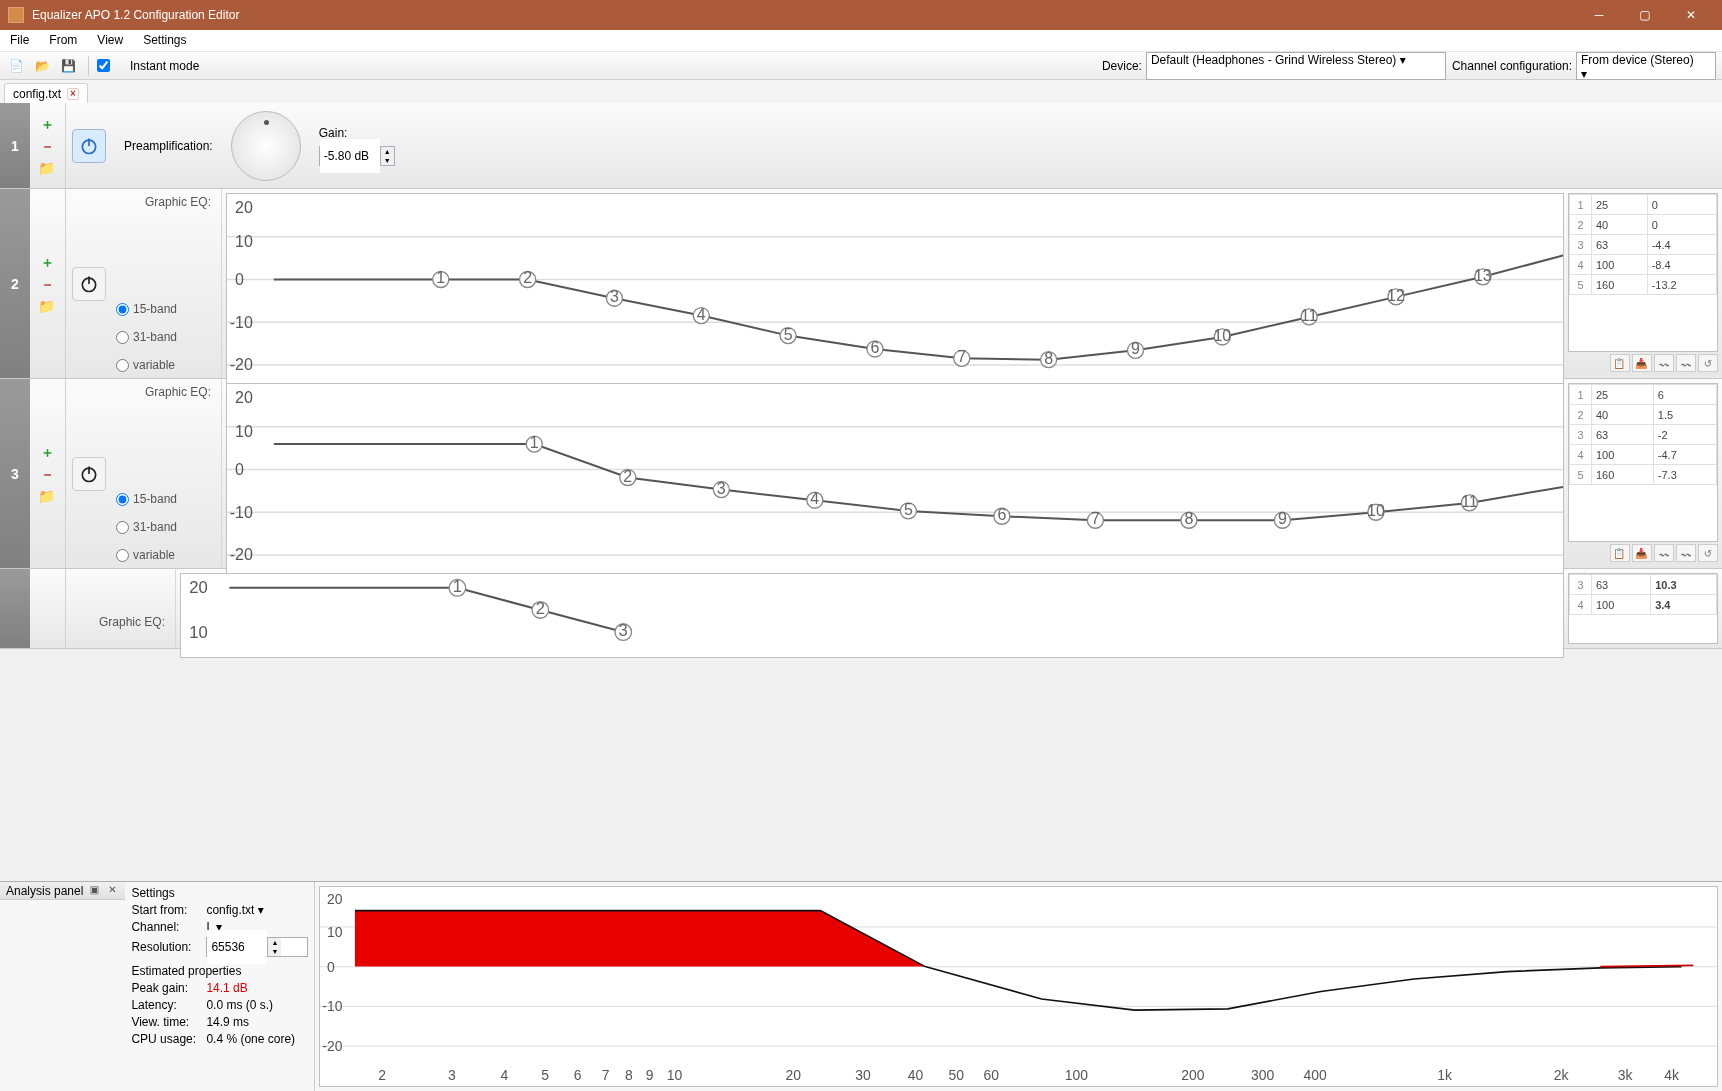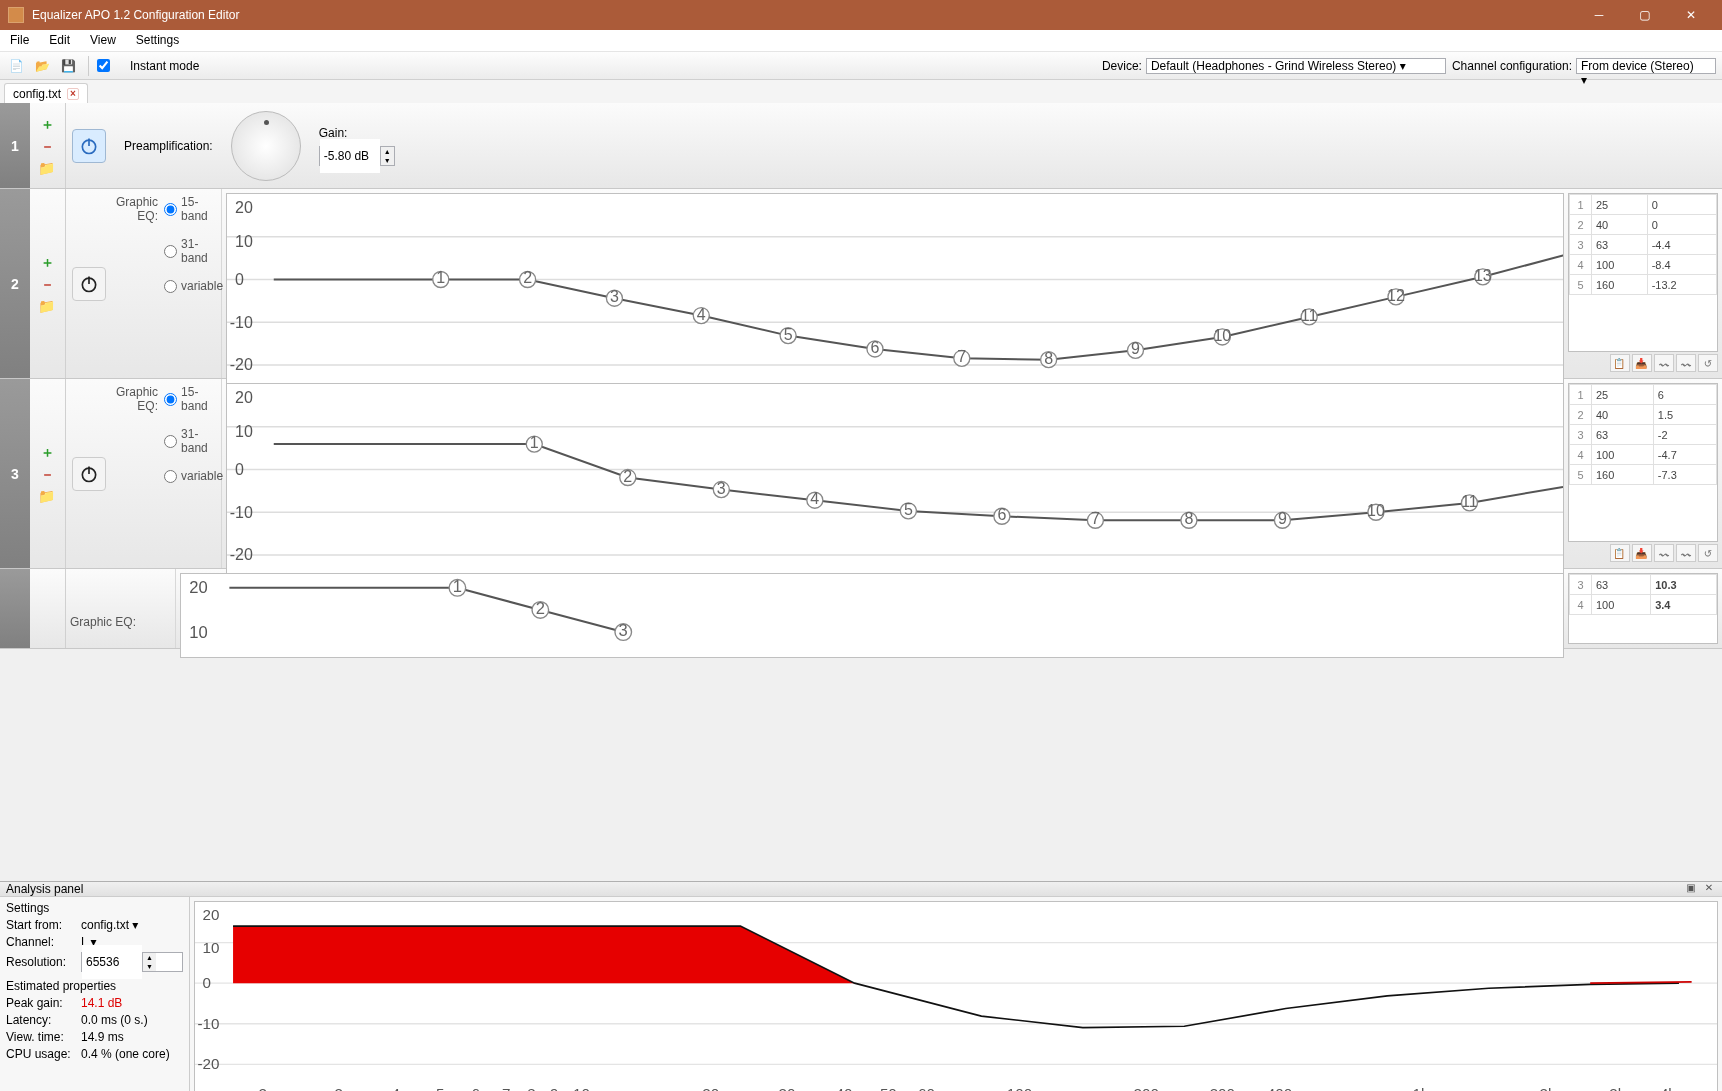--- a/index.html
+++ b/index.html
@@ -14,21 +14,21 @@
 
 .menubar { height:22px; background:#fff; display:flex; align-items:stretch; border-bottom:1px solid #e5e5e5; }
 .menubar .item { padding:3px 10px; cursor:default; }
 
 
 .toolbar { height:28px; background:linear-gradient(#fdfdfd,#ececec); border-bottom:1px solid #d0d0d0; display:flex; align-items:center; padding:0 6px; gap:4px; }
 .toolbar .tbtn { width:22px; height:22px; display:flex; align-items:center; justify-content:center; }
 .toolbar .sep { width:1px; height:20px; background:#ccc; margin:0 4px; }
 .toolbar label { display:flex; align-items:center; gap:20px; }
 .toolbar .spacer { flex:1; }
-.toolbar select, .toolbar .combo { height:16px; border:1px solid #abadb3; background:#fff; padding:0 18px 0 4px; font-size:12px; }
+.toolbar select, .toolbar .combo { height:28px; border:1px solid #abadb3; background:#fff; padding:0 18px 0 4px; font-size:12px; }
 
 
 .tabstrip { height:24px; background:#f4f4f4; display:flex; align-items:flex-end; padding-left:4px; border-bottom:1px solid #d0d0d0; }
 .tab { background:#fff; border:1px solid #d0d0d0; border-bottom:none; padding:3px 8px; display:flex; align-items:center; gap:6px; border-radius:3px 3px 0 0; position:relative; top:1px; }
 .tab .close { color:#c0392b; font-weight:bold; width:12px; height:12px; display:inline-flex; justify-content:center; align-items:center; border:1px solid #c0392b44; border-radius:2px; font-size:10px; line-height:1; }
 
 
 .editor { position:absolute; left:0; right:0; top:103px; bottom:210px; overflow:auto; background:#f0f0f0; }
 .filter-row { display:flex; background:linear-gradient(#fbfbfb,#e7e7e7); border-bottom:1px solid #c8c8c8; min-height:80px; }
 .row-head { width:30px; background:linear-gradient(#9a9a9a,#808080); color:#fff; display:flex; align-items:center; justify-content:center; font-weight:bold; font-size:14px; }
@@ -43,40 +43,40 @@
 .preamp-body { display:flex; align-items:center; gap:18px; padding:8px 12px; }
 .knob { width:70px; height:70px; border-radius:50%; background:radial-gradient(#fff,#ddd); border:1px solid #bbb; position:relative; }
 .knob::after { content:""; width:5px; height:5px; background:#555; border-radius:50%; position:absolute; left:32px; top:8px; }
 .gain-col { display:flex; flex-direction:column; gap:6px; }
 .spinbox { display:inline-flex; border:1px solid #abadb3; background:#fff; height:20px; align-items:center; }
 .spinbox input { border:none; width:60px; height:34px; padding:0 4px; outline:none; }
 .spinbox .arrows { width:14px; height:18px; display:flex; flex-direction:column; border-left:1px solid #abadb3; }
 .spinbox .arrows span { flex:1; font-size:7px; text-align:center; line-height:9px; background:#f0f0f0; }
 
 .geq-body { display:flex; flex:1; min-width:0; }
-.geq-left { width:110px; padding:6px 4px; display:flex; flex-direction:row; justify-content:space-between; border-right:1px solid #d8d8d8; }
+.geq-left { width:110px; padding:6px 4px; display:flex; flex-direction:column; justify-content:space-between; border-right:1px solid #d8d8d8; }
 .geq-left .lbl { color:#555; text-align:right; padding-right:6px; }
 .geq-left label { display:flex; align-items:center; gap:4px; color:#555; }
 .geq-left input[type=radio] { margin:0; }
 
 .geq-plot-wrap { flex:1; min-width:0; position:relative; display:flex; flex-direction:column; }
 .geq-plot { flex:1; border:1px solid #c0c0c0; background:#fff; margin:4px; position:relative; }
 .geq-plot svg { width:100%; height:100%; display:block; }
 .geq-scroll { height:16px; margin:0 4px 4px; border:1px solid #c0c0c0; background:#f0f0f0; display:flex; align-items:center; justify-content:space-between; padding:0 2px; font-size:9px; color:#555; }
 
 .geq-table-wrap { width:150px; margin:4px 4px 4px 0; display:flex; flex-direction:column; }
 .geq-table { flex:1; border:1px solid #c0c0c0; background:#fff; overflow:hidden; }
 .geq-table table { width:100%; border-collapse:collapse; }
 .geq-table td { border:1px solid #e0e0e0; padding:1px 4px; font-size:11px; color:#444; height:20px; }
 .geq-table td:first-child { width:22px; text-align:center; color:#888; }
 .geq-toolrow { height:20px; display:flex; gap:2px; margin-top:2px; justify-content:flex-end; }
 .geq-toolrow .mini { width:20px; height:18px; border:1px solid #ccc; background:#f6f6f6; font-size:10px; display:flex; align-items:center; justify-content:center; color:#777; }
 
 
-.analysis { position:absolute; left:0; right:0; bottom:0; height:210px; border-top:1px solid #b0b0b0; background:#f7f7f7; display:flex; flex-direction:column; }
+.analysis { position:absolute; left:0; right:0; bottom:0; height:210px; border-top:1px solid #b0b0b0; background:#f7f7f7; display:flex; flex-direction:row; }
 .analysis-head { height:18px; background:linear-gradient(#f0f0f0,#e1e1e1); border-bottom:1px solid #ccc; display:flex; align-items:center; padding:0 6px; font-size:11px; }
 .analysis-head .spacer{flex:1}
 .analysis-head .dockbtn { width:14px;height:14px; font-size:10px; color:#555; text-align:center; margin-left:4px; }
 .analysis-body { flex:1; display:flex; }
 .analysis-side { width:190px; border-right:1px solid #ccc; padding:4px 6px; display:flex; flex-direction:column; gap:3px; font-size:12px; }
 .analysis-side .hd { font-weight:normal; }
 .analysis-side .row { display:flex; align-items:center; }
 .analysis-side .row .k { width:75px; }
 .analysis-side .row .v { flex:1; }
 .analysis-side select,.analysis-side .spinbox{ width:100%; }
@@ -90,21 +90,21 @@
 <div class="titlebar">
   <div class="app-icon"></div>
   <div class="title">Equalizer APO 1.2 Configuration Editor</div>
   <div class="winbtn">─</div>
   <div class="winbtn">▢</div>
   <div class="winbtn">✕</div>
 </div>
 
 <div class="menubar">
   <div class="item">File</div>
-  <div class="item">Edit</div>
+  <div class="item">From</div>
   <div class="item">View</div>
   <div class="item">Settings</div>
 </div>
 
 <div class="toolbar">
   <div class="tbtn">📄</div>
   <div class="tbtn">📂</div>
   <div class="tbtn">💾</div>
   <div class="sep"></div>
   <label>

